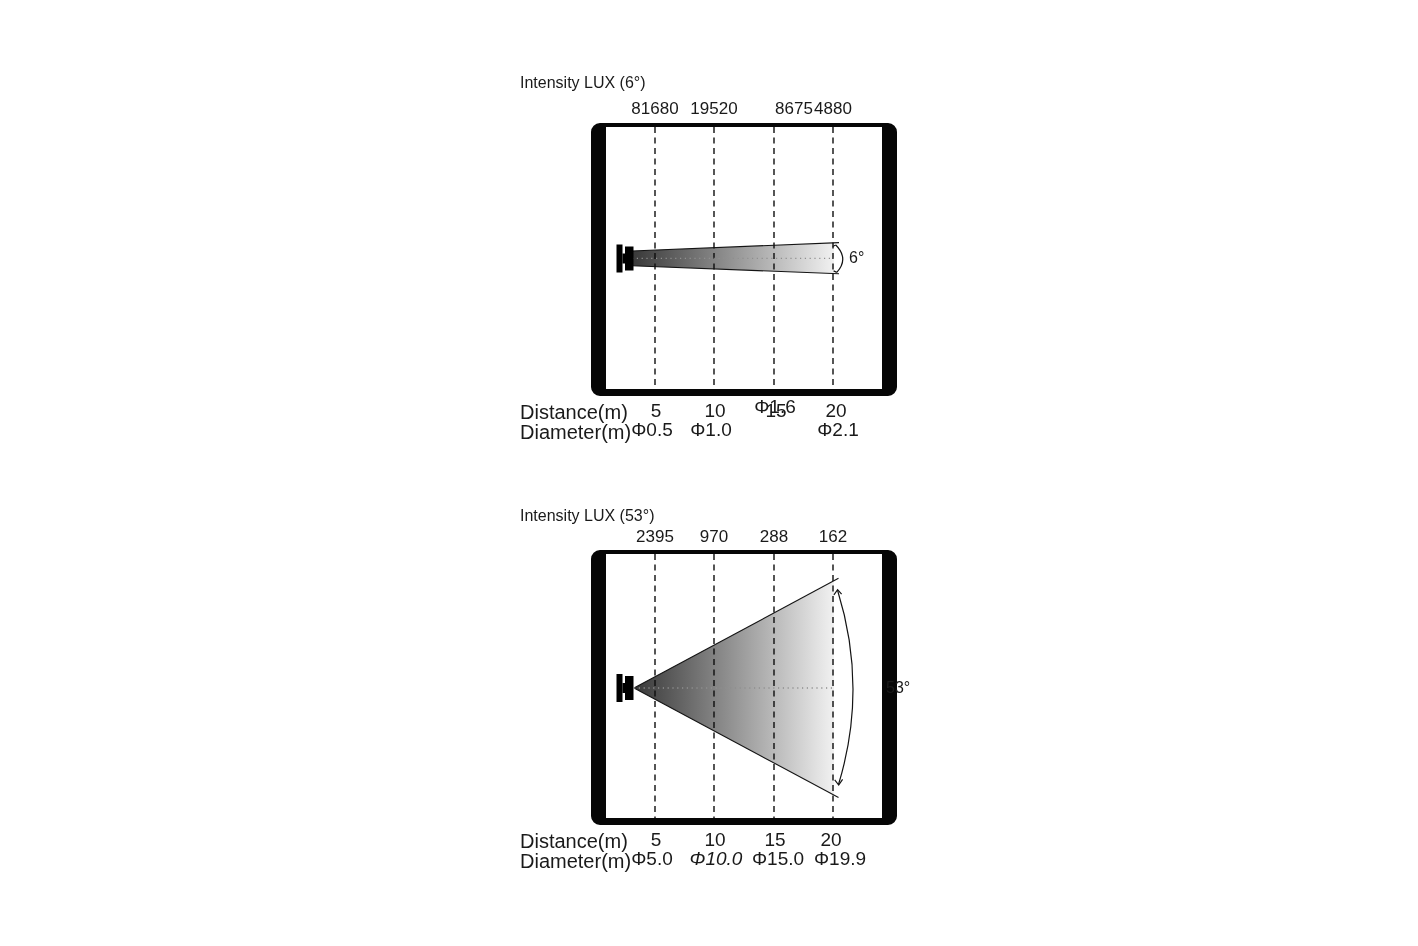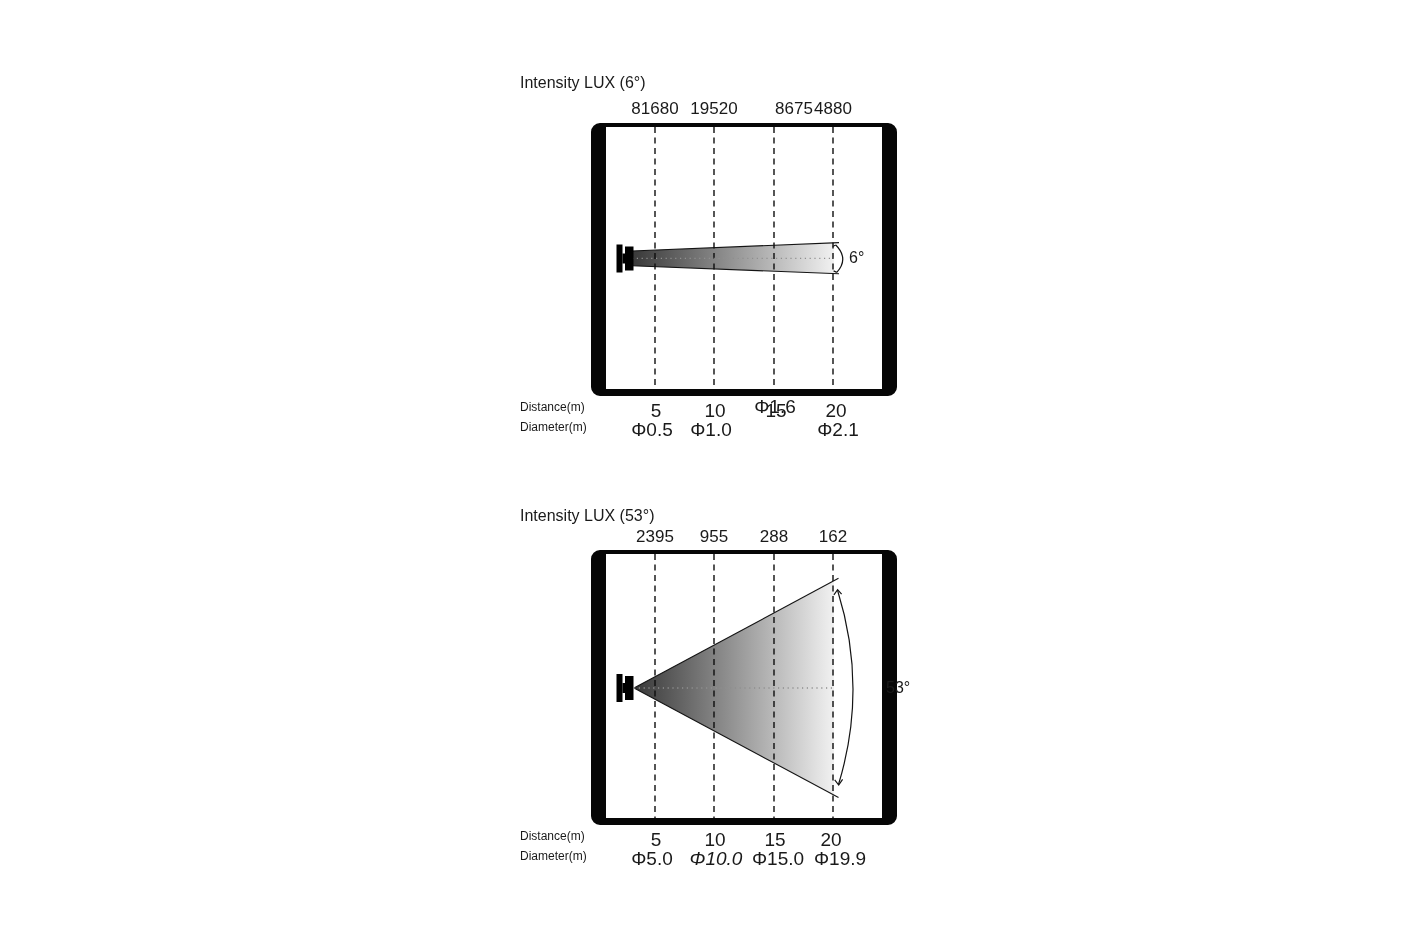--- a/index.html
+++ b/index.html
@@ -4,21 +4,21 @@
 <style>
   html,body{margin:0;padding:0;background:#ffffff;}
   body{width:1418px;height:946px;position:relative;overflow:hidden;
        font-family:"Liberation Sans", sans-serif;color:#1a1a1a;}
   .canvas{position:absolute;left:0;top:0;width:1418px;height:668px;}
   svg.layer{position:absolute;left:0;top:0;}
   .abs{position:absolute;white-space:nowrap;line-height:1.15;}
   .ctr{transform:translateX(-50%);}
   .title{font-size:16px;}
   .ival{font-size:17px;}
-  .lbl{font-size:12px;}
+  .lbl{font-size:20px;}
   .num{font-size:19px;}
   .angle{font-size:16px;}
   .dash{stroke:#0d0d0d;stroke-width:1.4;stroke-dasharray:6 4.5;}
   .edge{stroke:#141414;stroke-width:1.1;}
   .arc{stroke:#141414;stroke-width:1.2;fill:none;}
 </style>
 </head>
 <body>
 
 <div class="canvas">
@@ -97,21 +97,21 @@
 
   <div class="abs lbl" style="left:520px;top:421px;">Diameter(m)</div>
   <div class="abs num ctr" style="left:652px;top:419px;">Φ0.5</div>
   <div class="abs num ctr" style="left:711px;top:419px;text-align:center;">Φ1.0</div>
   <div class="abs num ctr" style="left:775px;top:396px;">Φ1.6</div>
   <div class="abs num ctr" style="left:838px;top:419px;">Φ2.1</div>
 
   <div class="abs title" style="left:520px;top:507px;">Intensity LUX (53°)</div>
 
   <div class="abs ival ctr" style="left:655px;top:527px;">2395</div>
-  <div class="abs ival ctr" style="left:714px;top:527px;">955</div>
+  <div class="abs ival ctr" style="left:714px;top:527px;">970</div>
   <div class="abs ival ctr" style="left:774px;top:527px;">288</div>
   <div class="abs ival ctr" style="left:833px;top:527px;">162</div>
 
   <div class="abs angle" style="left:856px;top:679px;margin-left:30px;">53°</div>
 
   <div class="abs lbl" style="left:520px;top:830px;">Distance(m)</div>
   <div class="abs num ctr" style="left:656px;top:829px;">5</div>
   <div class="abs num ctr" style="left:715px;top:829px;">10</div>
   <div class="abs num ctr" style="left:775px;top:829px;">15</div>
   <div class="abs num ctr" style="left:831px;top:829px;">20</div>

